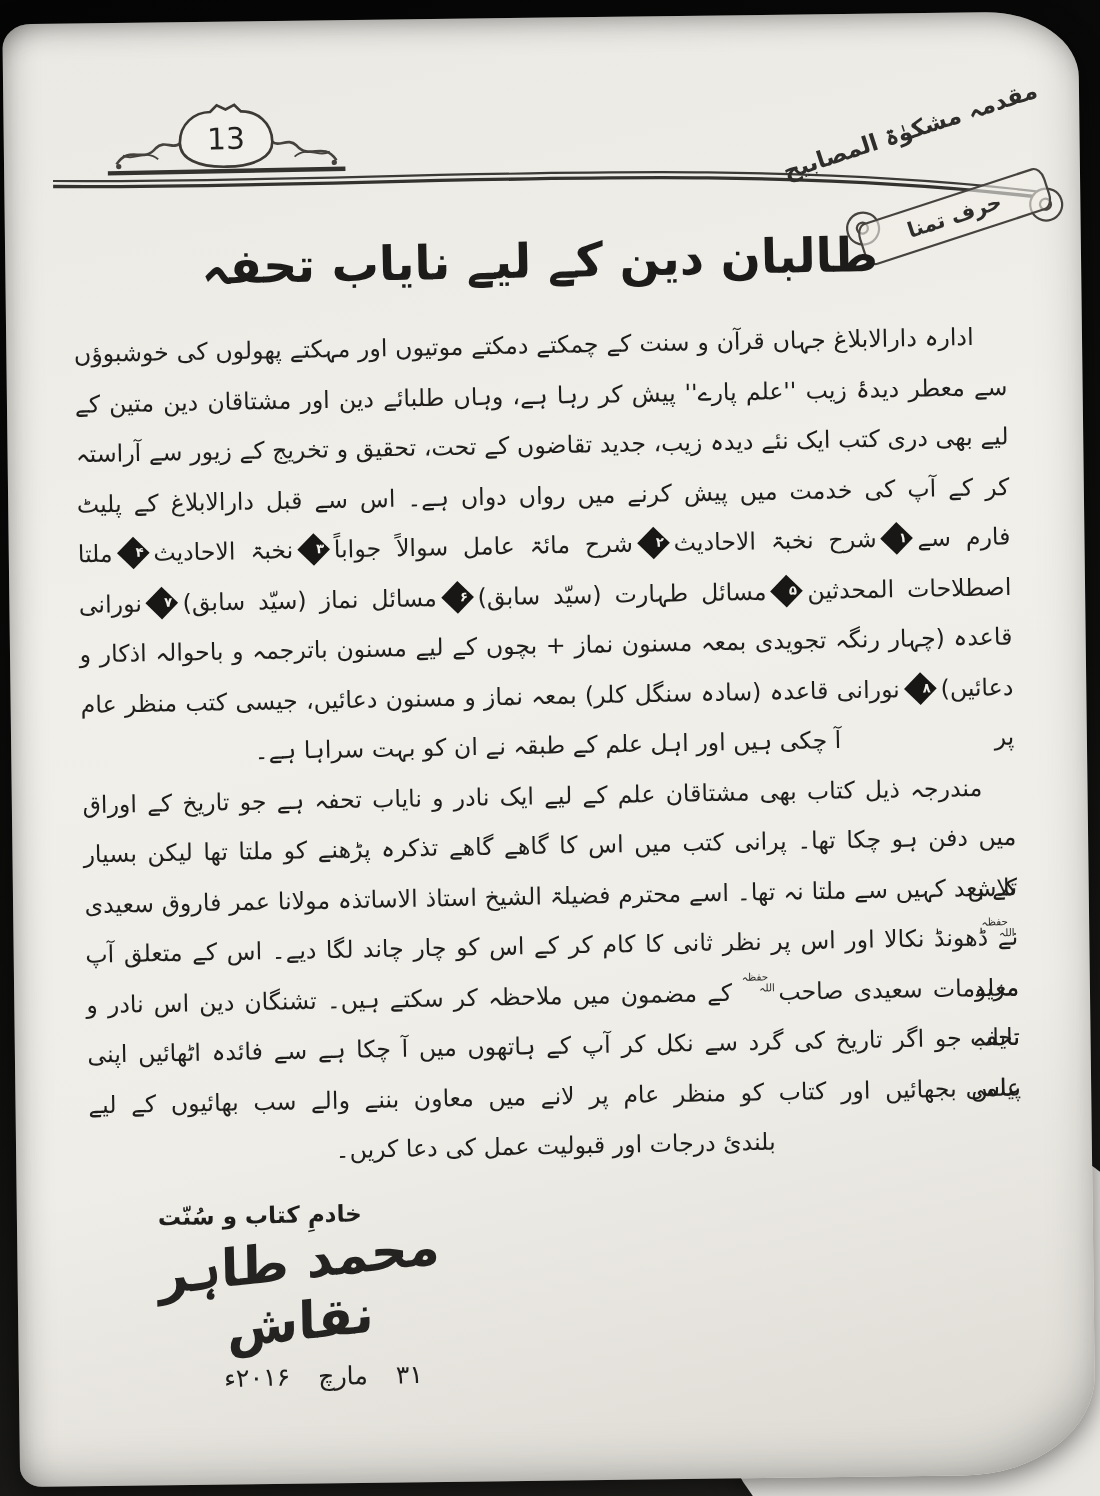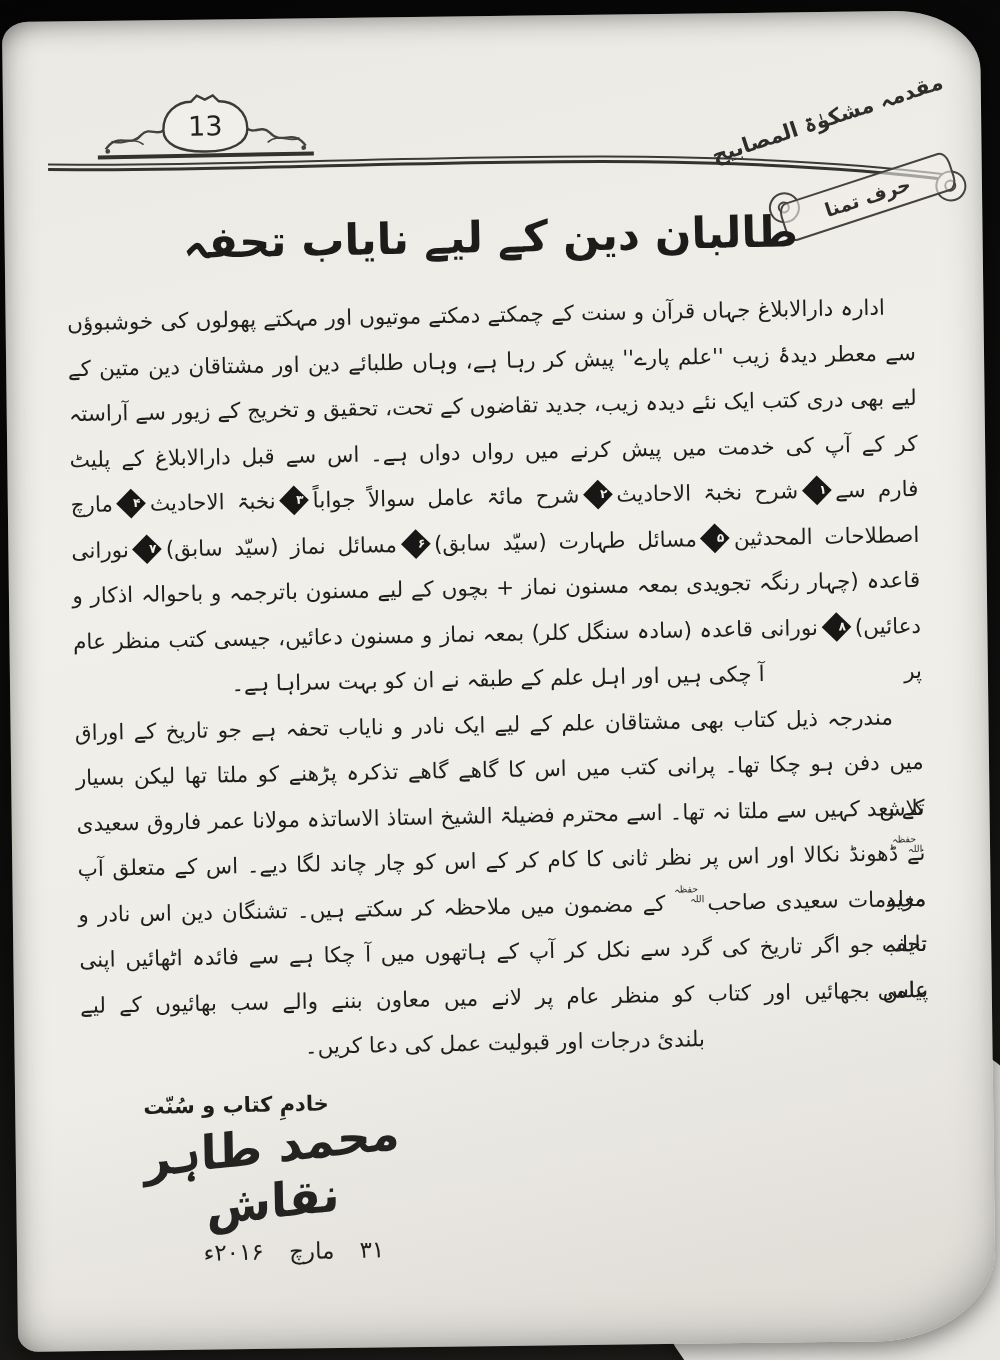--- a/index.html
+++ b/index.html
@@ -141,21 +141,21 @@
     </div>
 
     <div class="article-title">طالبان دین کے لیے نایاب تحفہ</div>
 
     <div class="article-body">
         <div class="para">
           <div class="line first"><span class="seg">ادارہ دارالابلاغ جہاں قرآن و سنت کے چمکتے دمکتے موتیوں اور مہکتے پھولوں کی خوشبوؤں</span></div>
           <div class="line"><span class="seg">سے معطر دیدۂ زیب ''علم پارے'' پیش کر رہا ہے، وہاں طلبائے دین اور مشتاقان دین متین کے</span></div>
           <div class="line"><span class="seg">لیے بھی دری کتب ایک نئے دیدہ زیب، جدید تقاضوں کے تحت، تحقیق و تخریج کے زیور سے آراستہ</span></div>
           <div class="line"><span class="seg">کر کے آپ کی خدمت میں پیش کرنے میں رواں دواں ہے۔ اس سے قبل دارالابلاغ کے پلیٹ</span></div>
-          <div class="line"><span class="seg">فارم سے</span><span class="dnum"><span>۱</span></span><span class="seg">شرح نخبۃ الاحادیث</span><span class="dnum"><span>۲</span></span><span class="seg">شرح مائۃ عامل سوالاً جواباً</span><span class="dnum"><span>۳</span></span><span class="seg">نخبۃ الاحادیث</span><span class="dnum"><span>۴</span></span><span class="seg">مارچ</span></div>
+          <div class="line"><span class="seg">فارم سے</span><span class="dnum"><span>۱</span></span><span class="seg">شرح نخبۃ الاحادیث</span><span class="dnum"><span>۲</span></span><span class="seg">شرح مائۃ عامل سوالاً جواباً</span><span class="dnum"><span>۳</span></span><span class="seg">نخبۃ الاحادیث</span><span class="dnum"><span>۴</span></span><span class="seg">ملتا</span></div>
           <div class="line"><span class="seg">اصطلاحات المحدثین</span><span class="dnum"><span>۵</span></span><span class="seg">مسائل طہارت (سیّد سابق)</span><span class="dnum"><span>۶</span></span><span class="seg">مسائل نماز (سیّد سابق)</span><span class="dnum"><span>۷</span></span><span class="seg">نورانی</span></div>
           <div class="line"><span class="seg">قاعدہ (چہار رنگہ تجویدی بمعہ مسنون نماز + بچوں کے لیے مسنون باترجمہ و باحوالہ اذکار و</span></div>
           <div class="line"><span class="seg">دعائیں)</span><span class="dnum"><span>۸</span></span><span class="seg">نورانی قاعدہ (سادہ سنگل کلر) بمعہ نماز و مسنون دعائیں، جیسی کتب منظر عام پر</span></div>
           <div class="line center"><span class="seg">آ چکی ہیں اور اہل علم کے طبقہ نے ان کو بہت سراہا ہے۔</span></div>
         </div>
         <div class="para">
           <div class="line first"><span class="seg">مندرجہ ذیل کتاب بھی مشتاقان علم کے لیے ایک نادر و نایاب تحفہ ہے جو تاریخ کے اوراق</span></div>
           <div class="line"><span class="seg">میں دفن ہو چکا تھا۔ پرانی کتب میں اس کا گاھے گاھے تذکرہ پڑھنے کو ملتا تھا لیکن بسیار تلاش</span></div>
           <div class="line"><span class="seg">کے بعد کہیں سے ملتا نہ تھا۔ اسے محترم فضیلۃ الشیخ استاذ الاساتذہ مولانا عمر فاروق سعیدی</span><span class="hon">حفظہ اللہ</span></div>
           <div class="line"><span class="seg">نے ڈھونڈ نکالا اور اس پر نظر ثانی کا کام کر کے اس کو چار چاند لگا دیے۔ اس کے متعلق آپ مزید</span></div>

